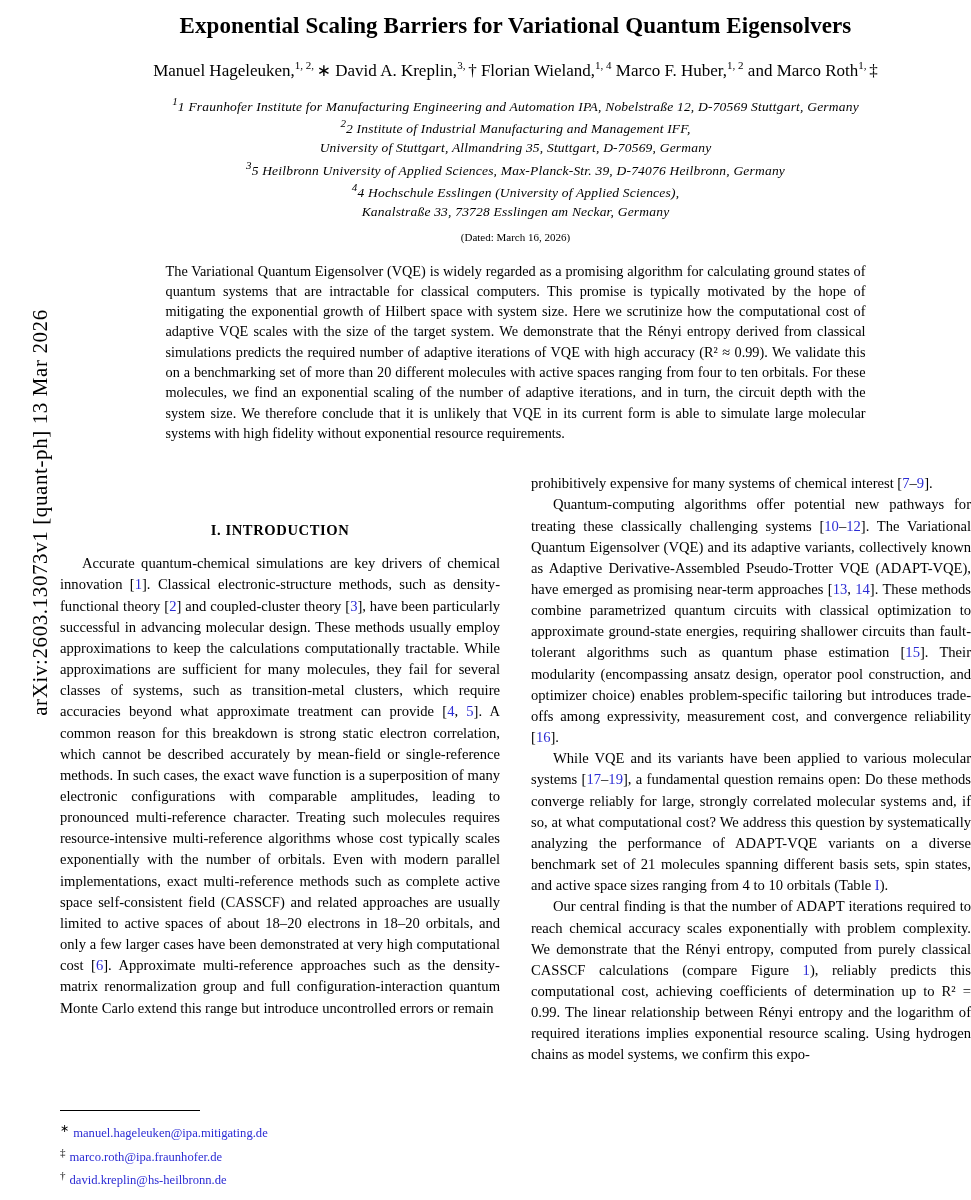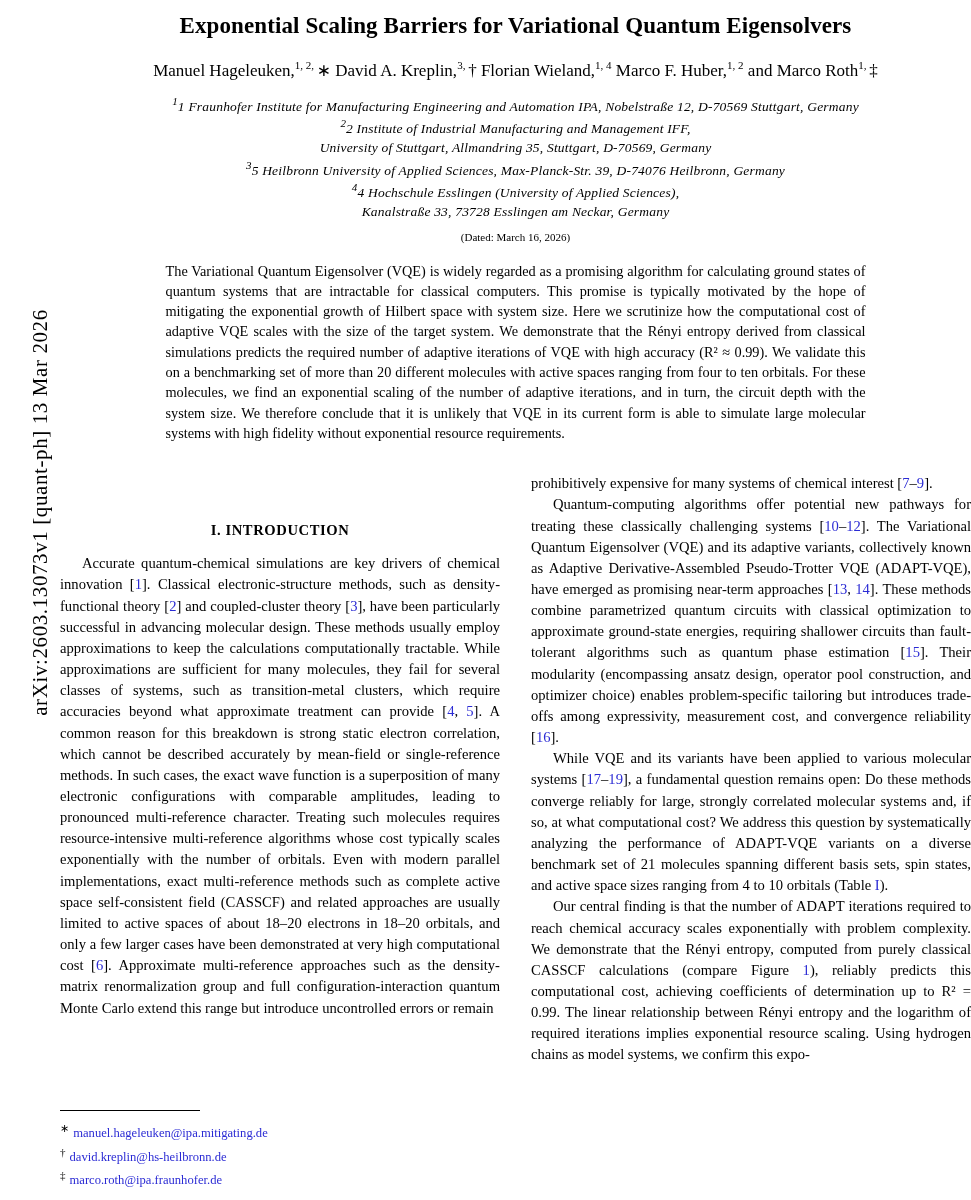--- a/index.html
+++ b/index.html
@@ -175,20 +175,20 @@
     </div>
 
   </div>
 
   <div class="footnote-area">
     <div class="rule"></div>
     <div class="fn">
       <sup>∗</sup><a href="#">manuel.hageleuken@ipa.mitigating.de</a>
     </div>
     <div class="fn">
-      <sup>†</sup><a href="#">david.kreplin@hs-heilbronn.de</a>
+      <sup>‡</sup><a href="#">marco.roth@ipa.fraunhofer.de</a>
     </div>
     <div class="fn">
-      <sup>‡</sup><a href="#">marco.roth@ipa.fraunhofer.de</a>
+      <sup>†</sup><a href="#">david.kreplin@hs-heilbronn.de</a>
     </div>
   </div>
 
 </div>
 
 </body></html>

